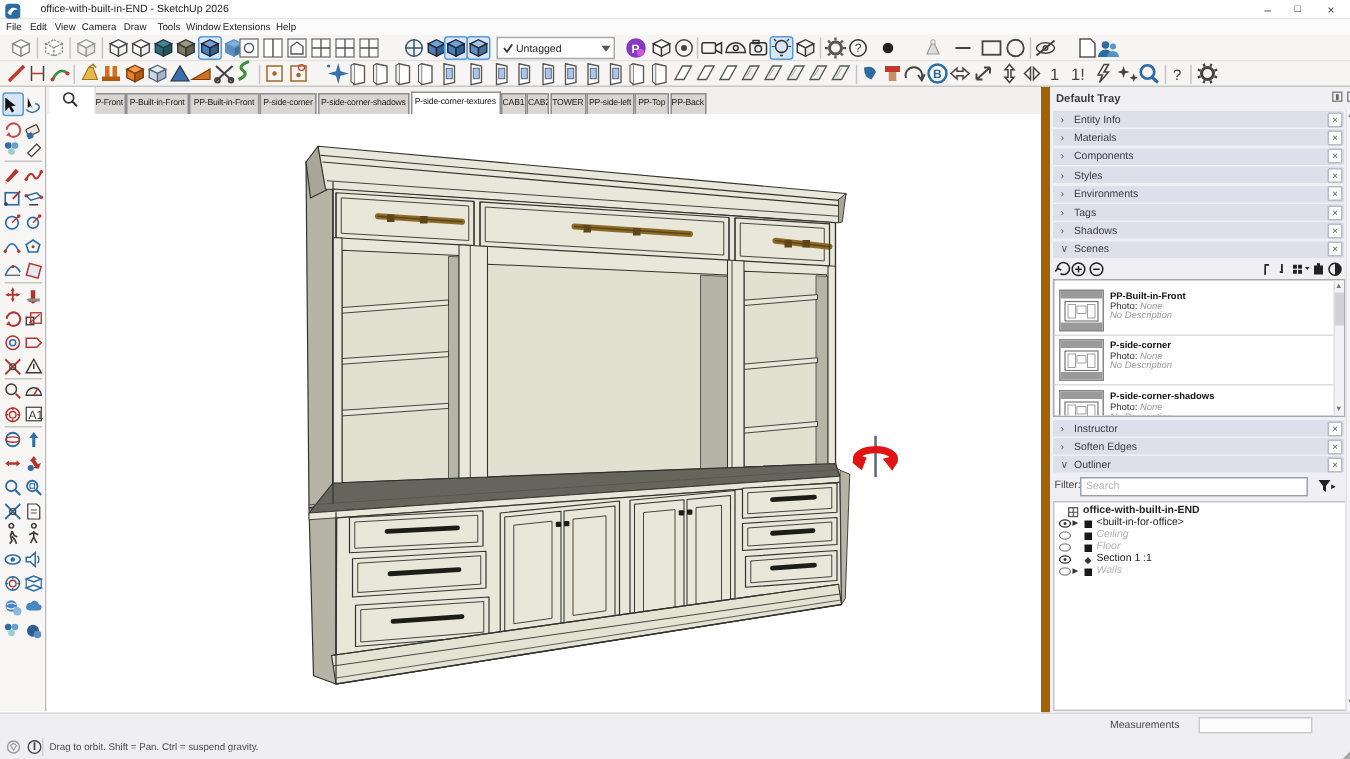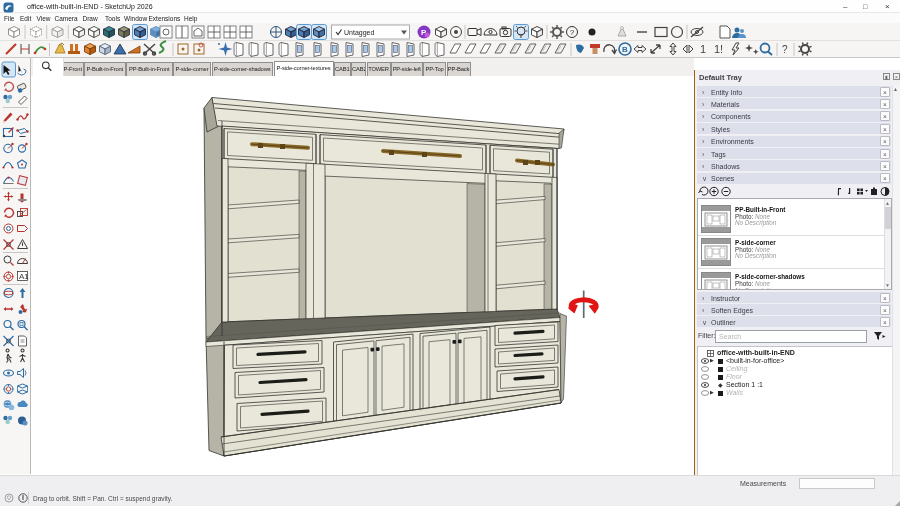--- a/index.html
+++ b/index.html
@@ -8,21 +8,21 @@
 .title-txt{left:27px;top:2.5px;font-size:7px;color:#222}
 .wbtn{top:0px;font-size:8px;color:#333;line-height:13px}
 .menubar{left:0;top:13px;width:900px;height:10px;background:#fbfbfb}
 .menu{top:15px;font-size:6.5px;color:#222}
 .tb{left:0;width:900px;height:18px;background:#f6f5f3}
 .leftbar{left:0;top:58px;width:31px;height:416px;background:#f7f6f5;border-right:1px solid #b9b9b9}
 .canvas{left:31px;top:58px;width:663px;height:417px;background:#fff}
 .tabstrip{left:0;top:0;width:663px;height:18px;background:#f1f0ee}
 .tab{position:absolute;top:4px;height:14px;background:#d9d6d2;border:1px solid #8f8f8f;border-bottom:none;font-size:5.8px;letter-spacing:-0.15px;color:#222;text-align:center;line-height:13px;overflow:hidden;white-space:nowrap}
 .tab.act{background:#fff;height:15px;top:3px;z-index:2}
-.tray{left:694px;top:70px;width:206px;height:417px;background:#f0f0f4;border-left:1px solid #a16207}
+.tray{left:694px;top:58px;width:206px;height:417px;background:#f0f0f4;border-left:6px solid #a16207}
 .trayhead{left:4px;top:3px;font-size:7.5px;font-weight:bold;color:#3c3c44}
 .sect{position:absolute;left:2px;width:194px;height:11px;background:#dde0ea;border-radius:1px;font-size:7px;color:#3a3a44;line-height:11px}
 .sect .chev{position:absolute;left:5px;top:0.5px;font-size:7px;color:#555}
 .sect .lbl{position:absolute;left:14px;top:0.5px}
 .xbtn{position:absolute;width:10px;height:10px;background:#fdfdfd;border:1px solid #b9bcc4;border-radius:1px;color:#555;font-size:6.5px;text-align:center;line-height:9px}
 .scroll{position:absolute;left:197px;top:15px;width:8px;height:401px;background:#f4f4f6;border-left:1px solid #e2e2e2}
 .slist{position:absolute;left:2px;top:128px;width:195px;height:92px;background:#fff;border:1px solid #a9a9b0;overflow:hidden}
 .sthumb{position:absolute;left:3px;width:30px;height:28px;background:#fff;border:1px solid #888}
 .sband{position:absolute;left:0;width:28px;height:5px;background:#9a9a9a}
 .stitle{position:absolute;left:37px;font-size:6.3px;font-weight:bold;color:#111;white-space:nowrap}

